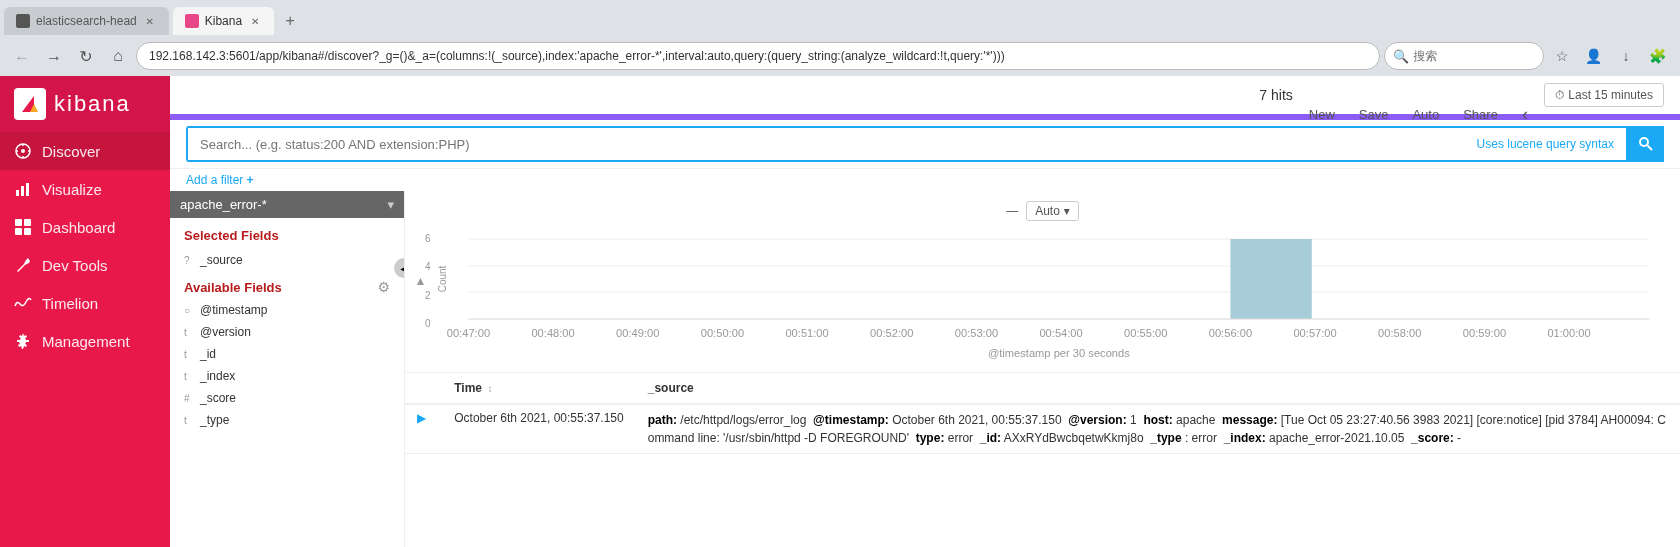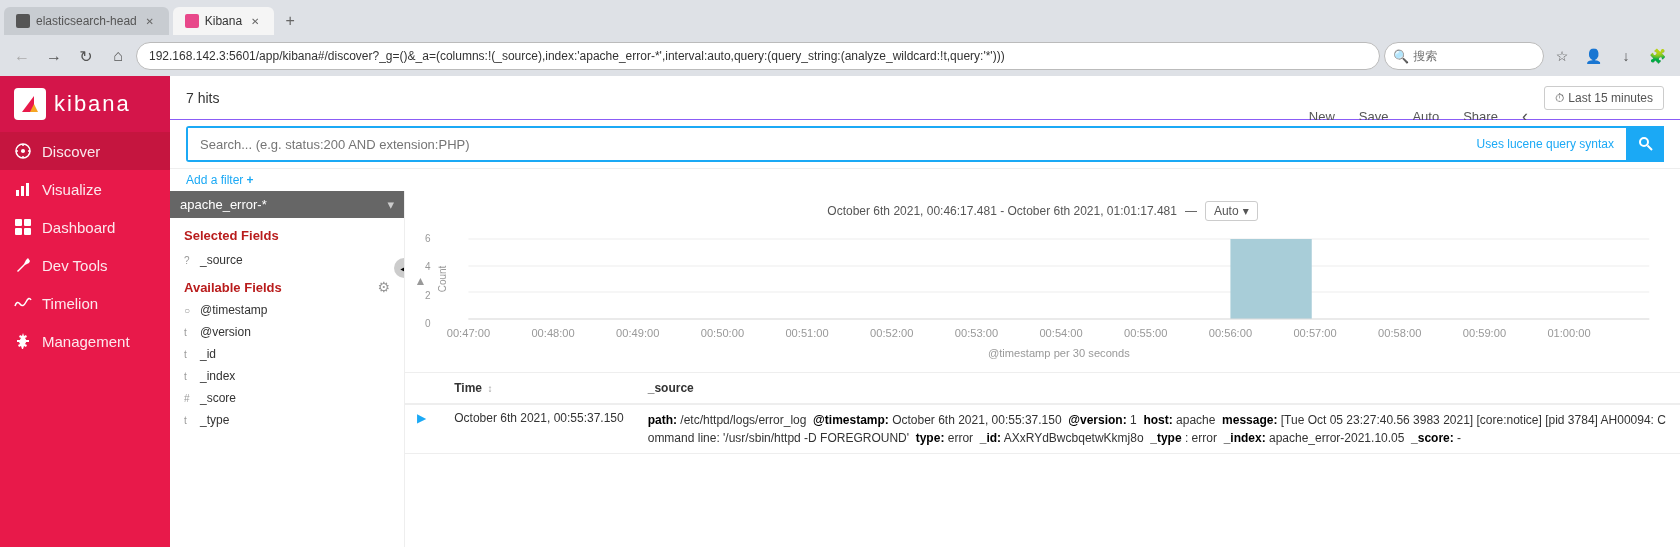--- a/index.html
+++ b/index.html
@@ -31,21 +31,21 @@
     .sidebar { width: 170px; background: #e8194a; flex-shrink: 0; display: flex; flex-direction: column; }
     .sidebar-logo { display: flex; align-items: center; gap: 8px; padding: 12px 14px; background: #d4154a; }
     .sidebar-item { display: flex; align-items: center; gap: 10px; padding: 10px 14px; color: rgba(255,255,255,0.9); cursor: pointer; font-size: 15px; }
     .sidebar-item.active { background: rgba(0,0,0,0.15); }
     .sidebar-item .sidebar-icon { width: 18px; height: 18px; flex-shrink: 0; }
 
     
     .main-content { flex: 1; display: flex; flex-direction: column; background: white; overflow: hidden; }
 
     
-    .top-bar { display: flex; align-items: center; padding: 0 16px; background: white; border-bottom: 1px solid #8b5cf6; gap: 8px; height: 44px; }
+    .top-bar { display: flex; align-items: center; padding: 0 16px; background: white; border-bottom: 6px solid #8b5cf6; gap: 8px; height: 44px; text-align: right; }
     .hits-count { font-size: 14px; color: #333; flex: 1; }
     .top-bar-actions { display: flex; gap: 8px; align-items: center; color: #555; font-size: 13px; }
     .top-bar-btn { padding: 4px 8px; cursor: pointer; color: #555; margin-top: 38px; }
     .time-filter { display: flex; align-items: center; gap: 4px; border: 1px solid #ccc; border-radius: 3px; padding: 4px 10px; font-size: 12px; color: #555; cursor: pointer; }
 
     
     .search-row { display: flex; align-items: center; padding: 6px 16px; background: white; border-bottom: 1px solid #eee; }
     .search-input-wrap { flex: 1; display: flex; align-items: center; border: 2px solid #1ba9f5; border-radius: 3px 0 0 3px; }
     .search-input { width: 100%; height: 32px; border: none; outline: none; padding: 0 12px; font-size: 13px; color: #333; }
     .search-syntax-hint { color: #1ba9f5; font-size: 12px; padding: 0 12px; white-space: nowrap; }
@@ -278,21 +278,20 @@
         <div class="field-item">
           <span class="field-type-badge">t</span>
           <span>_type</span>
         </div>
       </div>
 
       <div class="right-panel">
 
         <div class="chart-area">
           <div class="chart-header">
-            <span>October 6th 2021, 00:46:17.481 - October 6th 2021, 01:01:17.481</span>
             <span>—</span>
             <div class="chart-interval">
               <span>Auto</span>
               <span>▾</span>
             </div>
           </div>
 
           <div style="display:flex;align-items:flex-start;">
             <div style="display:flex;flex-direction:column;align-items:flex-end;justify-content:space-between;height:120px;padding-right:4px;font-size:10px;color:#999;padding-top:4px;padding-bottom:20px;">
               <span>6</span>

